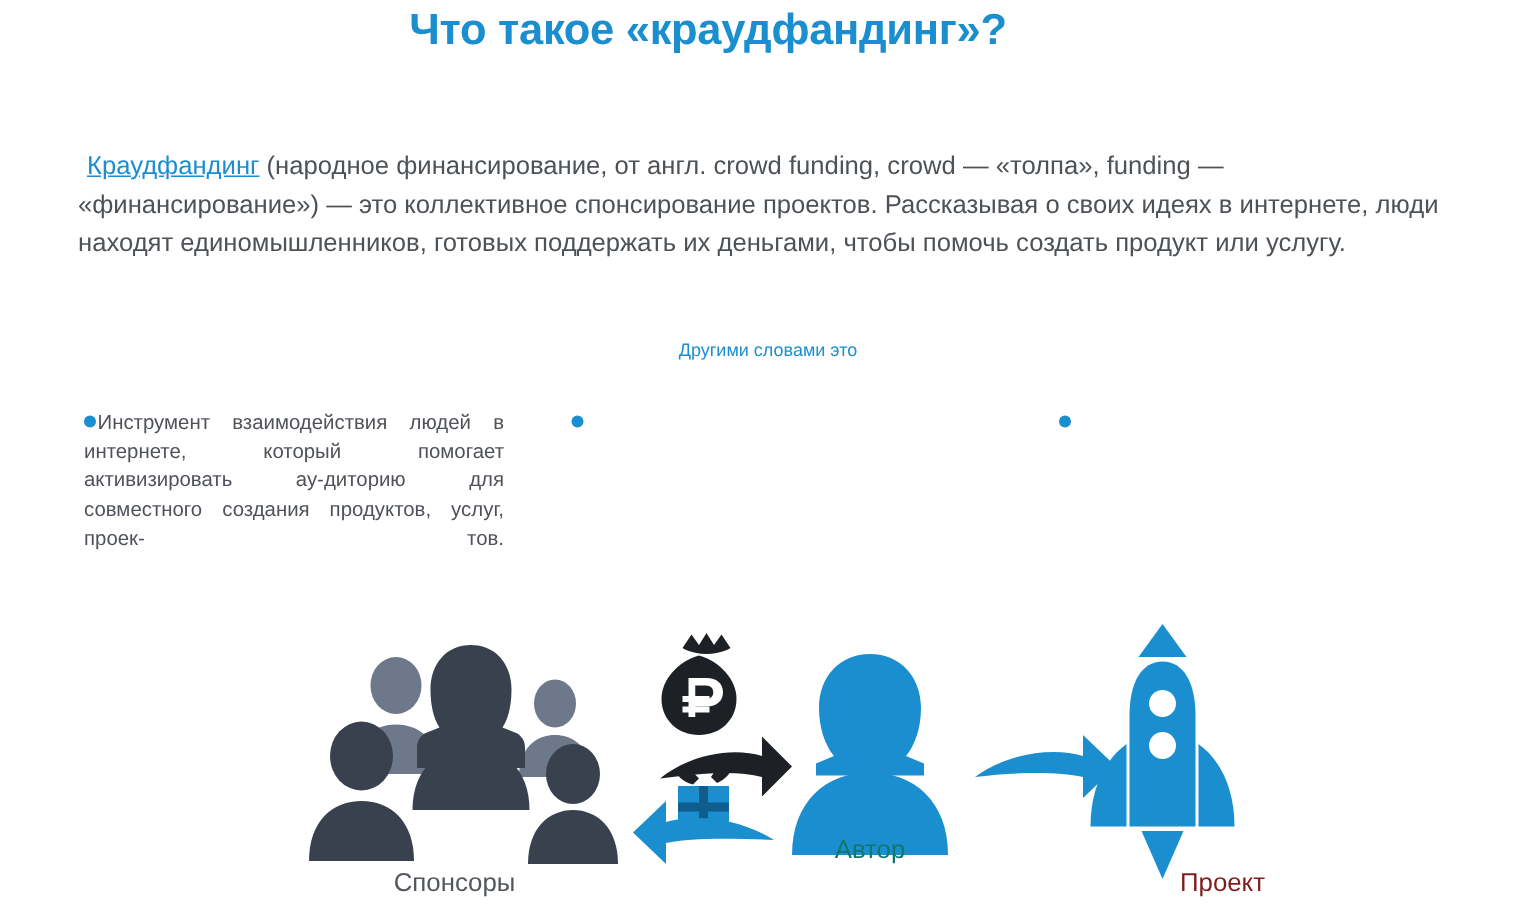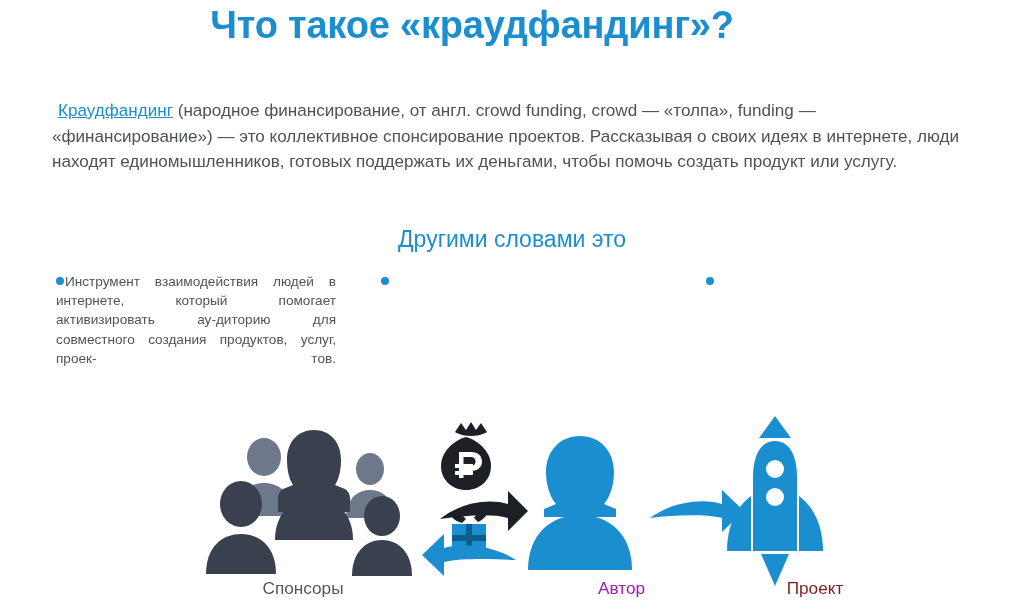--- a/index.html
+++ b/index.html
@@ -18,21 +18,21 @@
     -webkit-font-smoothing: antialiased;
   }
 
   
   #slide-title {
     position: absolute;
     left: 0;
     top: 4px;
     width: 944px;
     text-align: center;
-    font-size: 38px;
+    font-size: 29px;
     font-weight: bold;
     color: #1b8ed0;
     letter-spacing: -0.2px;
     white-space: nowrap;
   }
 
   
   #intro-paragraph {
     position: absolute;
     left: 52px;
@@ -52,21 +52,21 @@
     text-underline-offset: 1px;
   }
 
   
   #subheading {
     position: absolute;
     left: 0;
     top: 226px;
     width: 1024px;
     text-align: center;
-    font-size: 23px;
+    font-size: 12px;
     color: #1b8ed0;
   }
 
   
   #bullet-row {
     position: absolute;
     left: 56px;
     top: 272px;
     width: 940px;
     display: flex;
@@ -117,24 +117,24 @@
   }
   #caption-sponsors {
     left: 208px;
     top: 578px;
     width: 190px;
     text-align: center;
     color: #52575d;
   }
   #caption-author {
     left: 515px;
-    top: 578px;
+    top: 556px;
     width: 130px;
-    text-align: right;
-    color: #a21caf;
+    text-align: center;
+    color: #0f766e;
   }
   #caption-project {
     left: 750px;
     top: 578px;
     width: 130px;
     text-align: center;
     color: #7f1d1d;
   }
 </style>
 </head>

